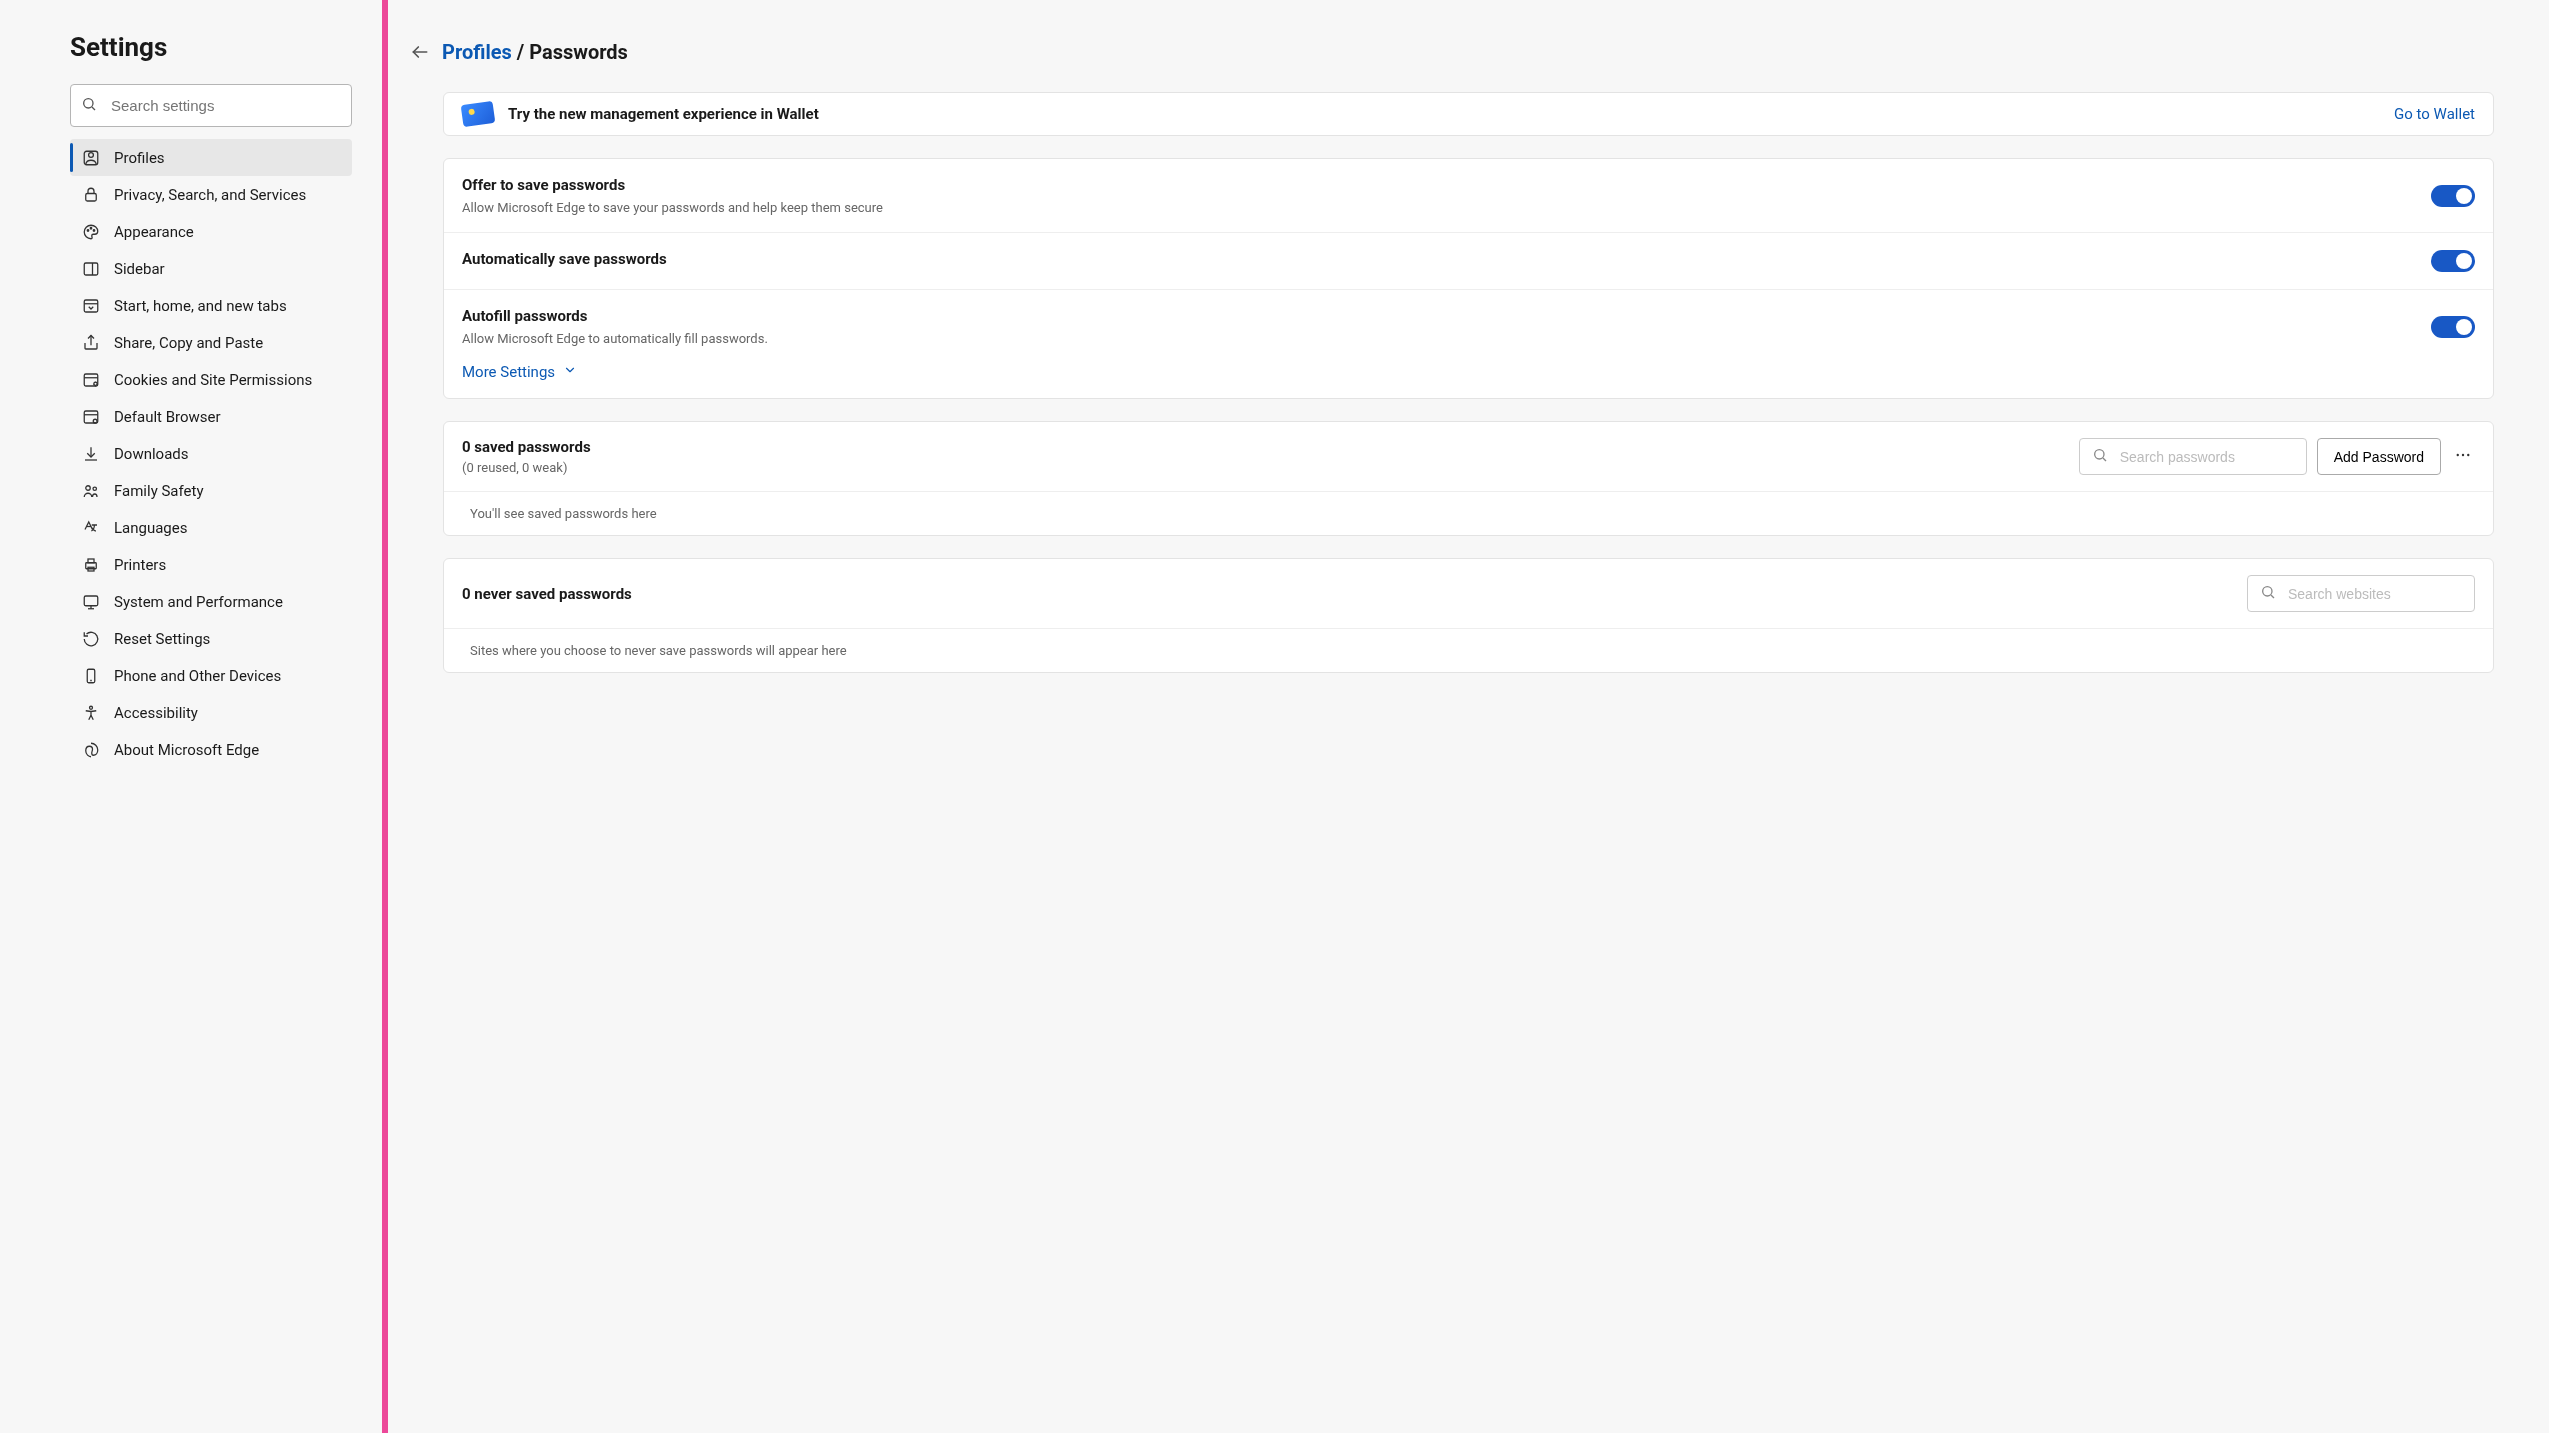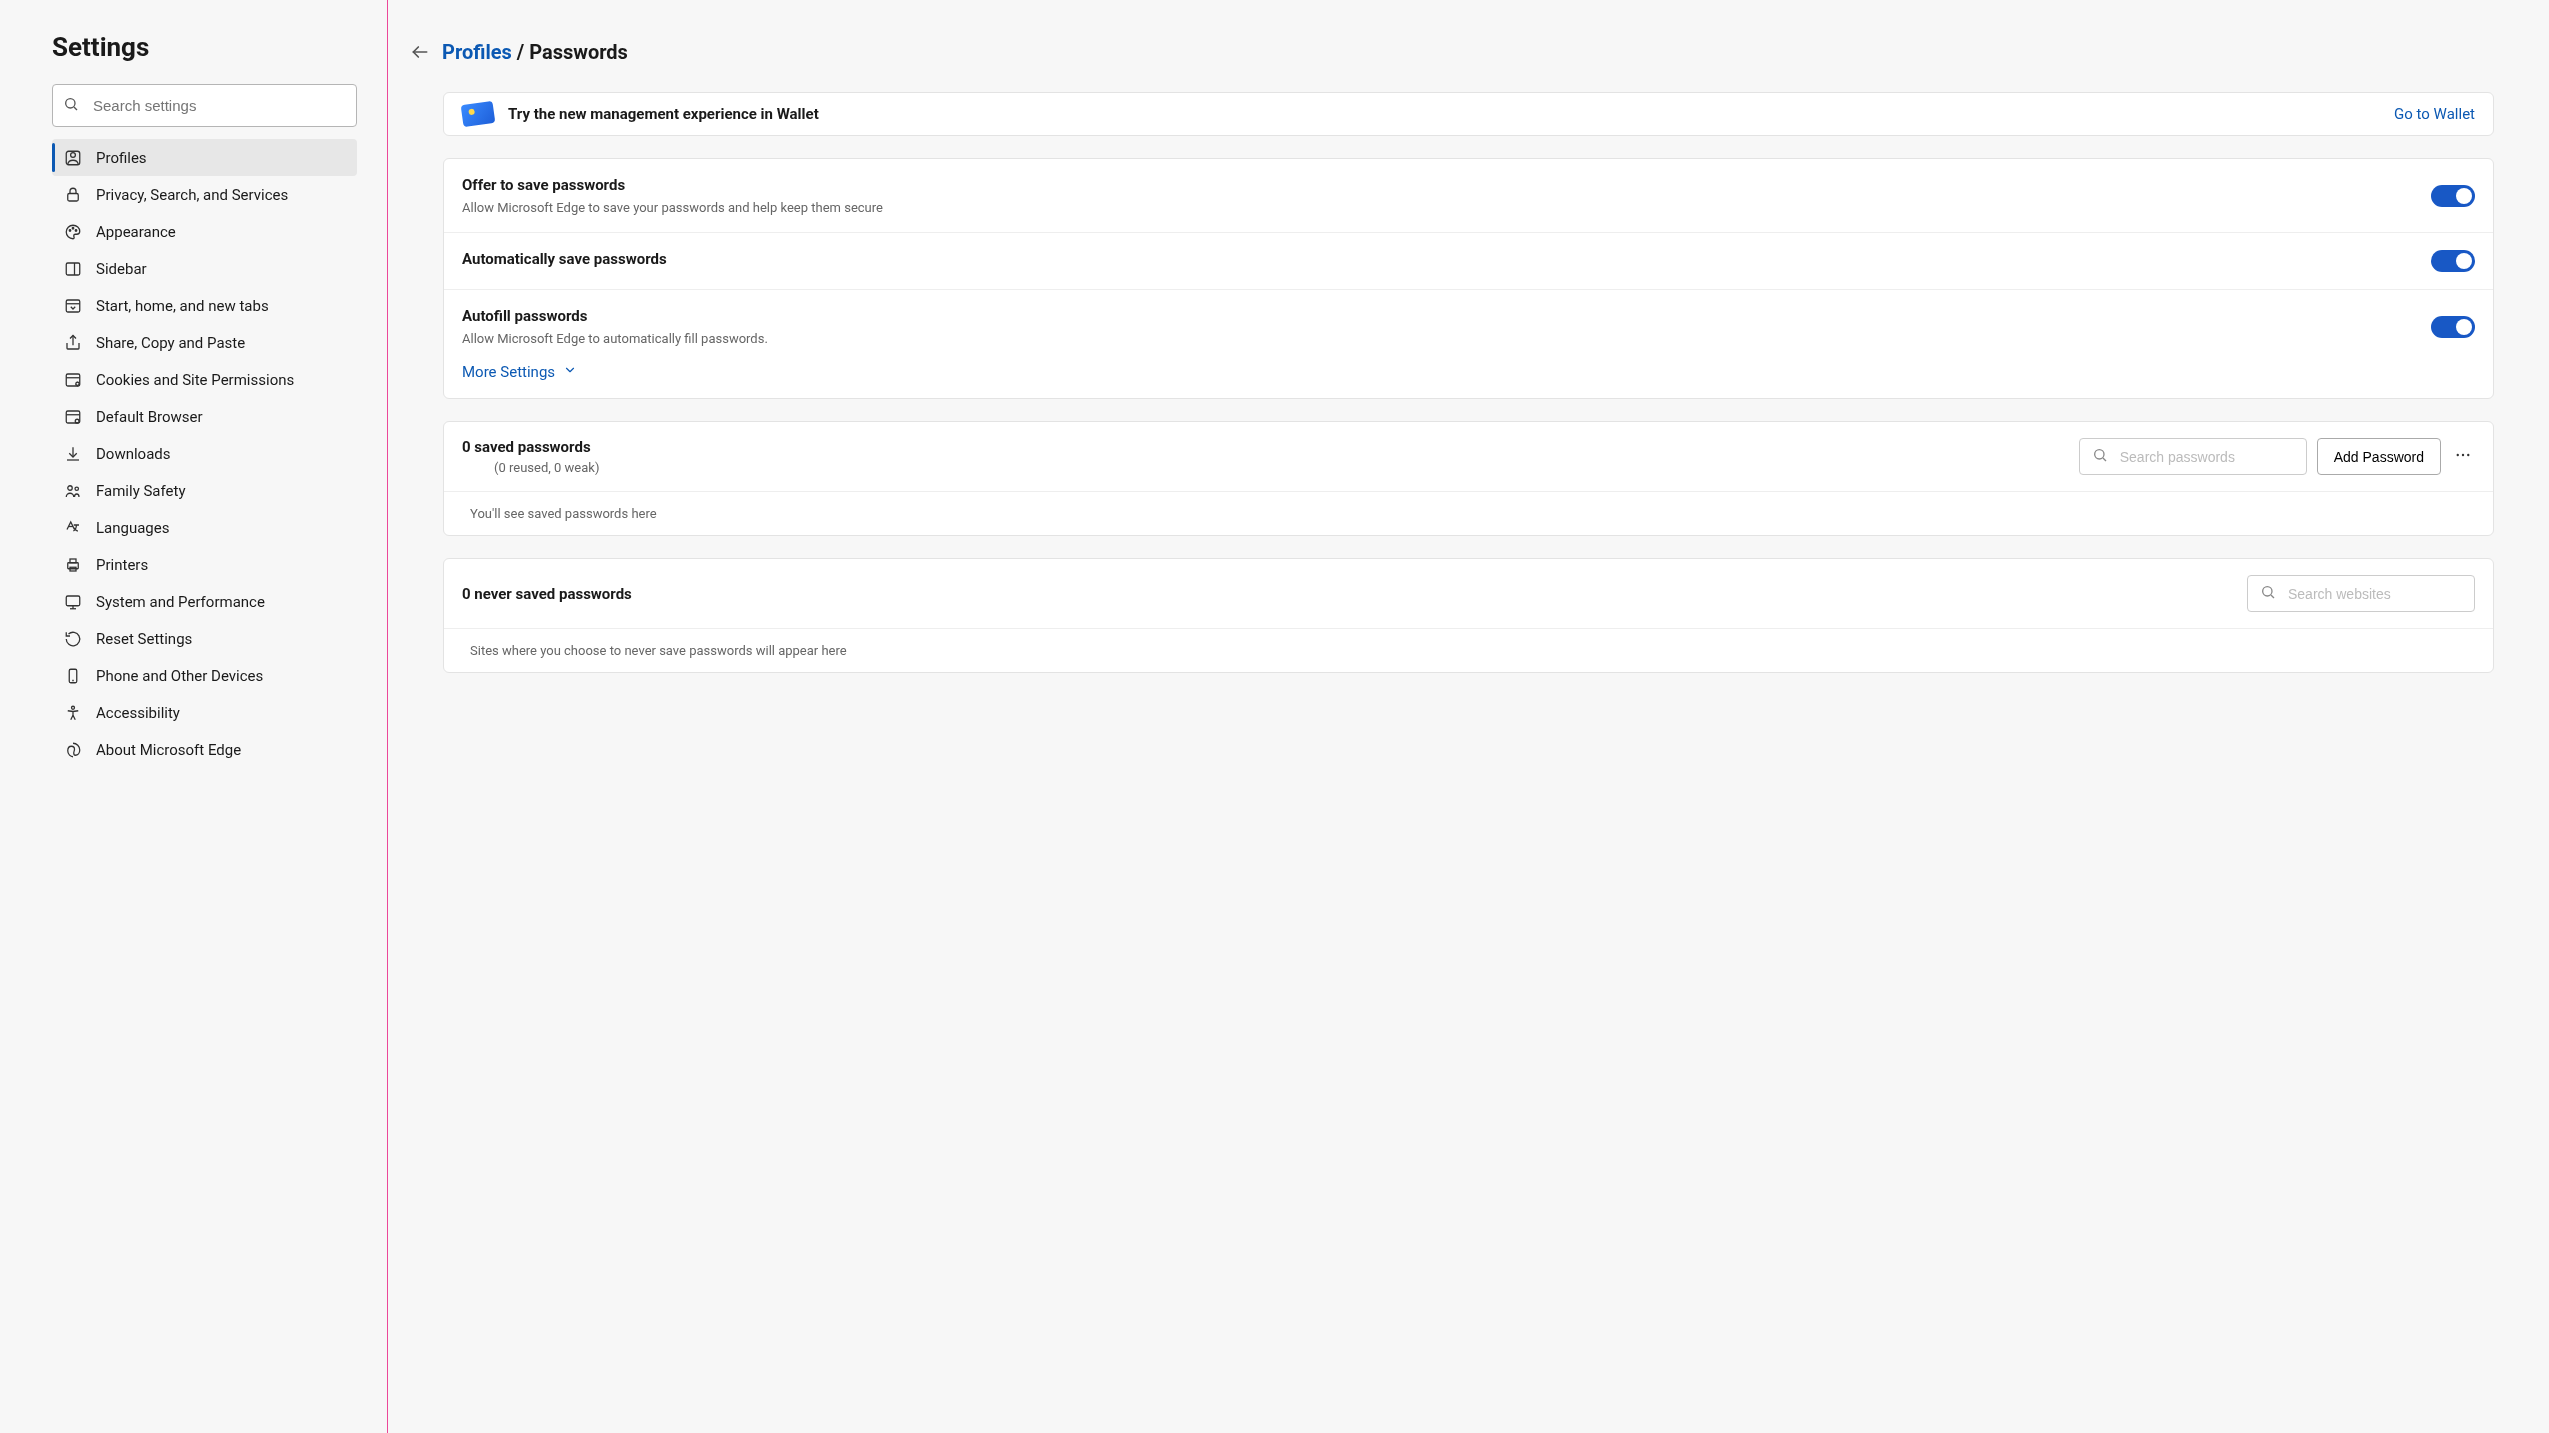--- a/index.html
+++ b/index.html
@@ -8,22 +8,22 @@
       font-size: 14px;
       color: #1a1a1a;
       background-color: #f7f7f7;
       display: flex;
       height: 100vh;
       overflow: hidden;
     }
     .sidebar {
       width: 388px;
       background-color: #f7f7f7;
-      border-right: 1px solid #ec4899;
-      padding: 32px 30px 30px 52px;
+      border-right: 6px solid #ec4899;
+      padding: 32px 30px 30px 70px;
       flex-shrink: 0;
       overflow-y: auto;
     }
     .sidebar-title {
       font-size: 26px;
       font-weight: 700;
       margin-bottom: 22px;
     }
     .search-box {
       display: flex;
@@ -135,21 +135,21 @@
       width:16px; height:16px; background:#fff; border-radius:50%;
     }
     .more-settings-row { padding: 0 18px 17px 18px; border-top: none; }
     .more-settings-link { display:flex; align-items:center; gap:8px; color:#0c59b3; font-size:15px; cursor:pointer; }
 
     .saved-header {
       display:flex; align-items:flex-end; justify-content:space-between;
       padding: 16px 18px;
     }
     .saved-header-left .saved-title { font-size:15px; font-weight:700; margin-bottom:4px; }
-    .saved-header-left .saved-sub { font-size:13px; color:#666;margin-left:32px; }
+    .saved-header-left .saved-sub { font-size:13px; color:#666; }
     .saved-header-right { display:flex; align-items:center; gap:10px; }
     .mini-search {
       display:flex; align-items:center;
       border:1px solid #ccc; border-radius:4px;
       background:#fff; height:37px; padding:0 12px; width:228px;
     }
     .mini-search input {
       border:none; outline:none; font-size:14px; margin-left:12px; flex:1; background:transparent;
       color:#be185d;
     }

